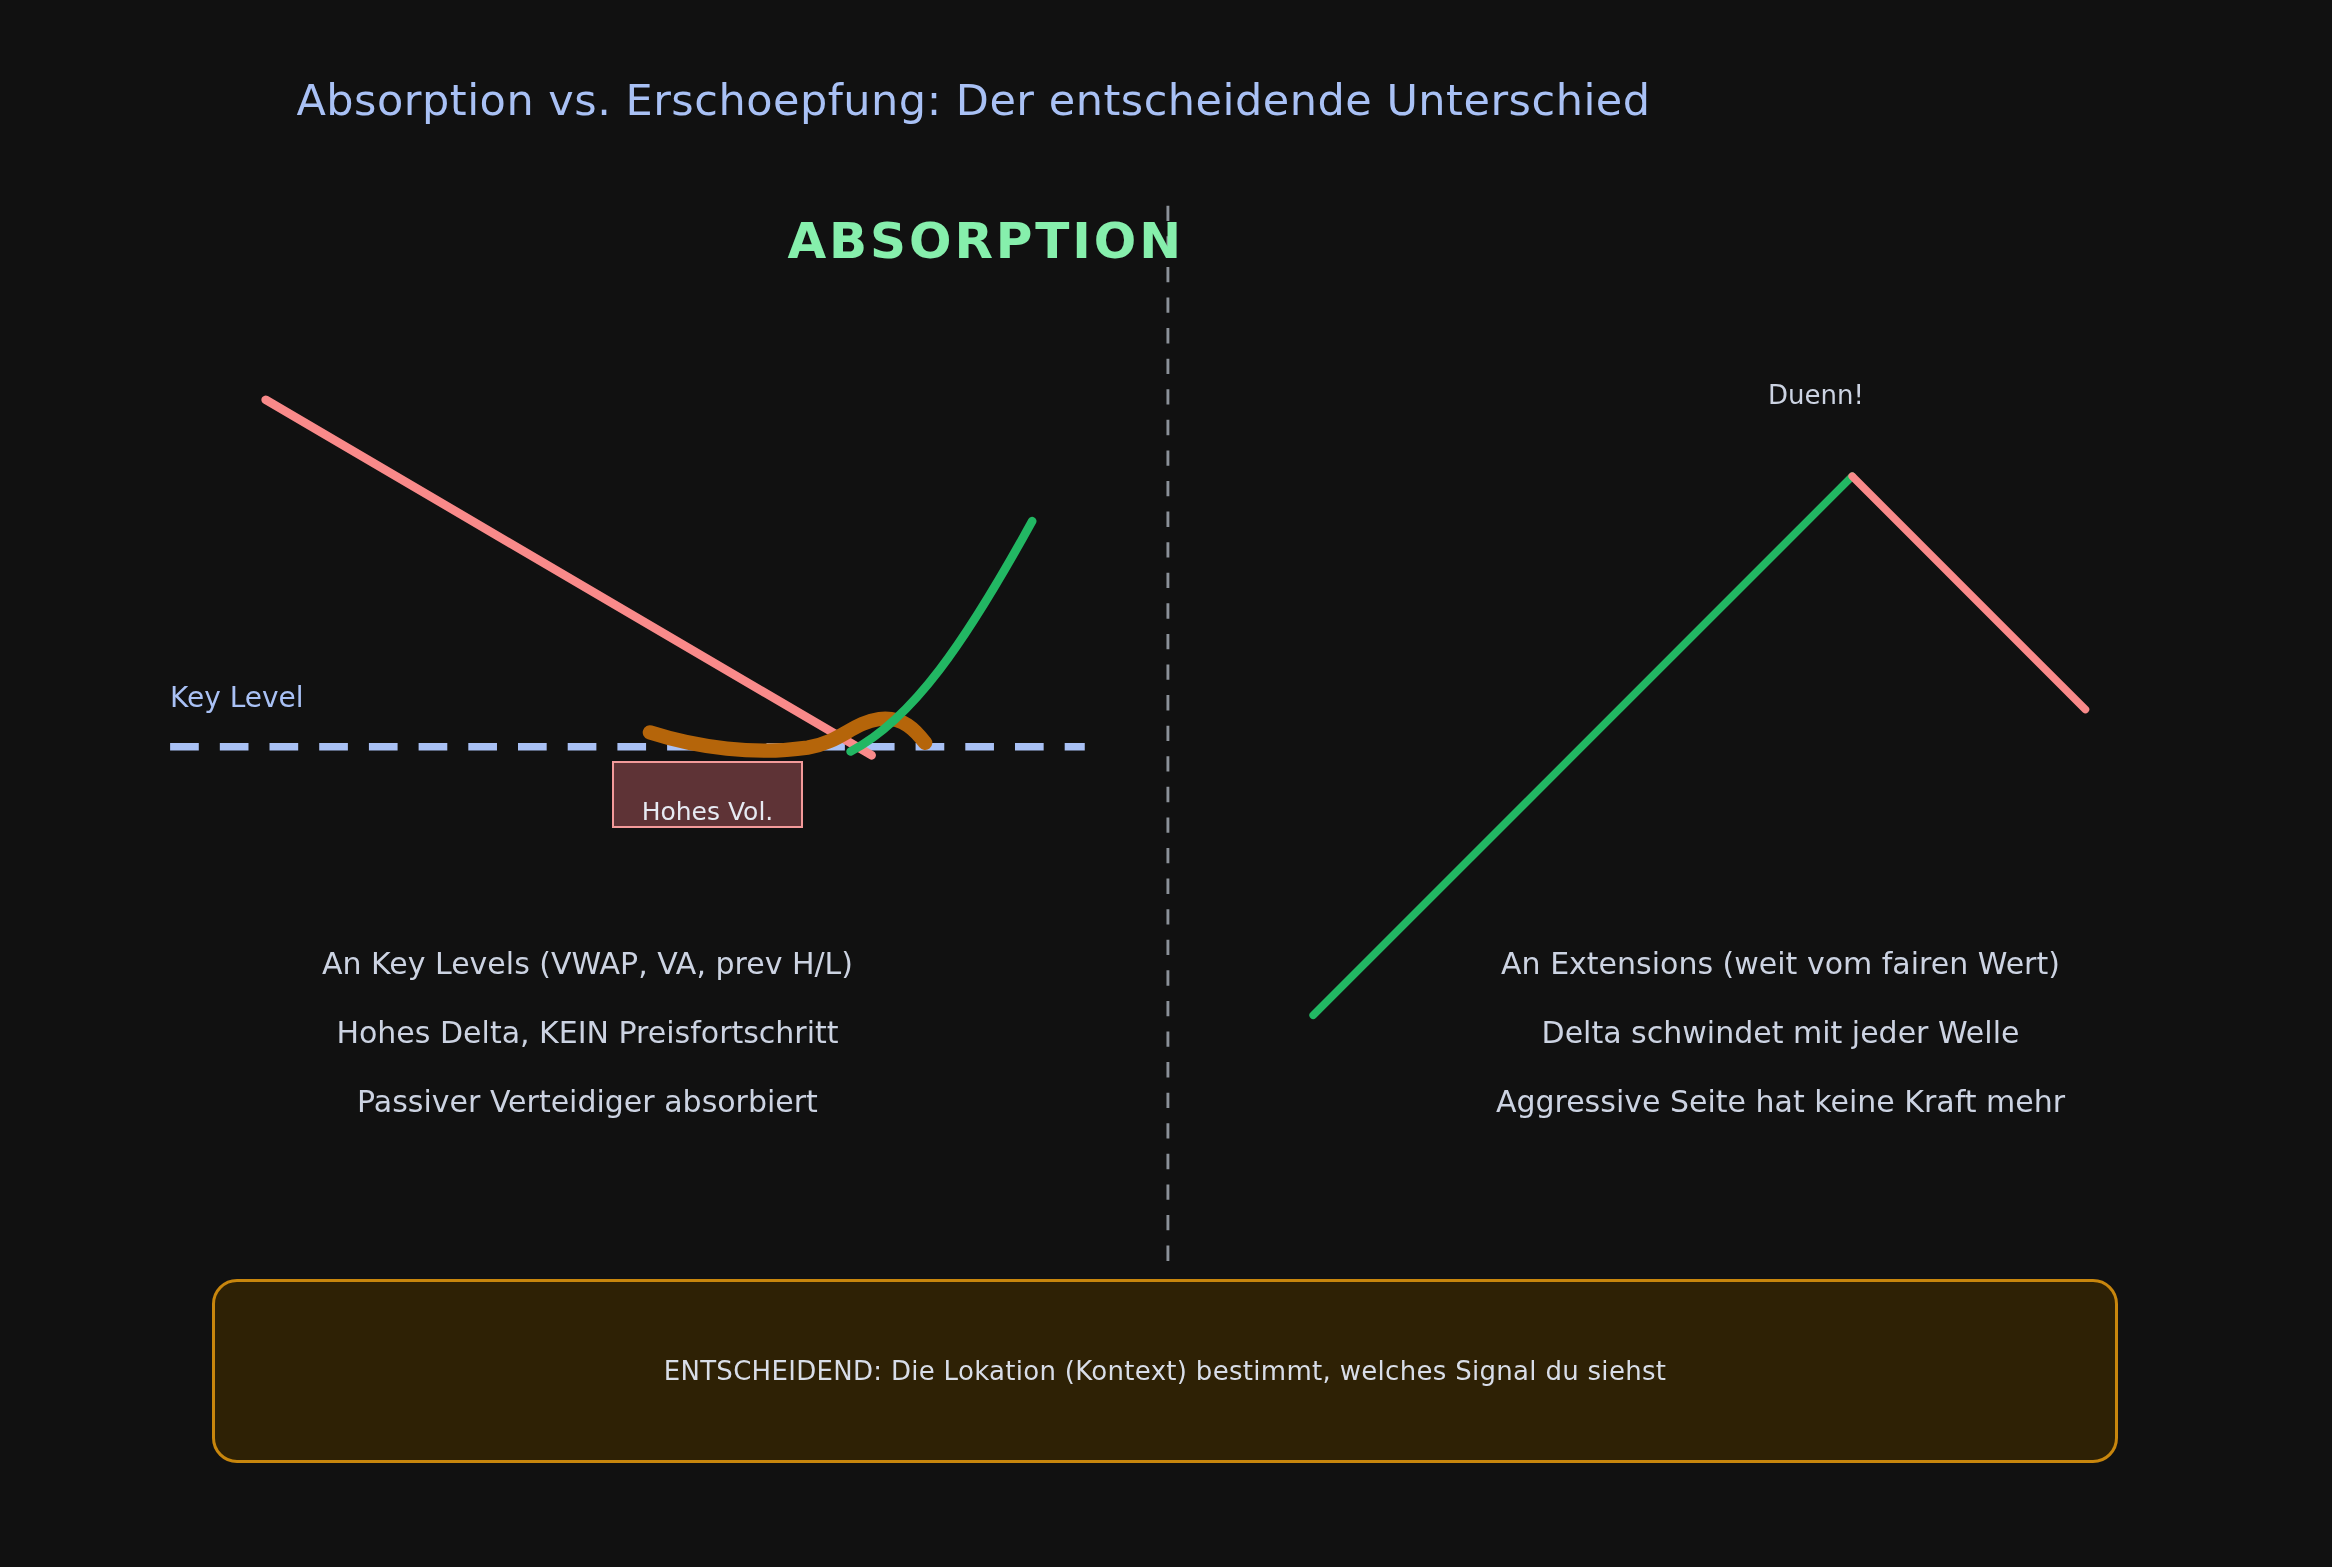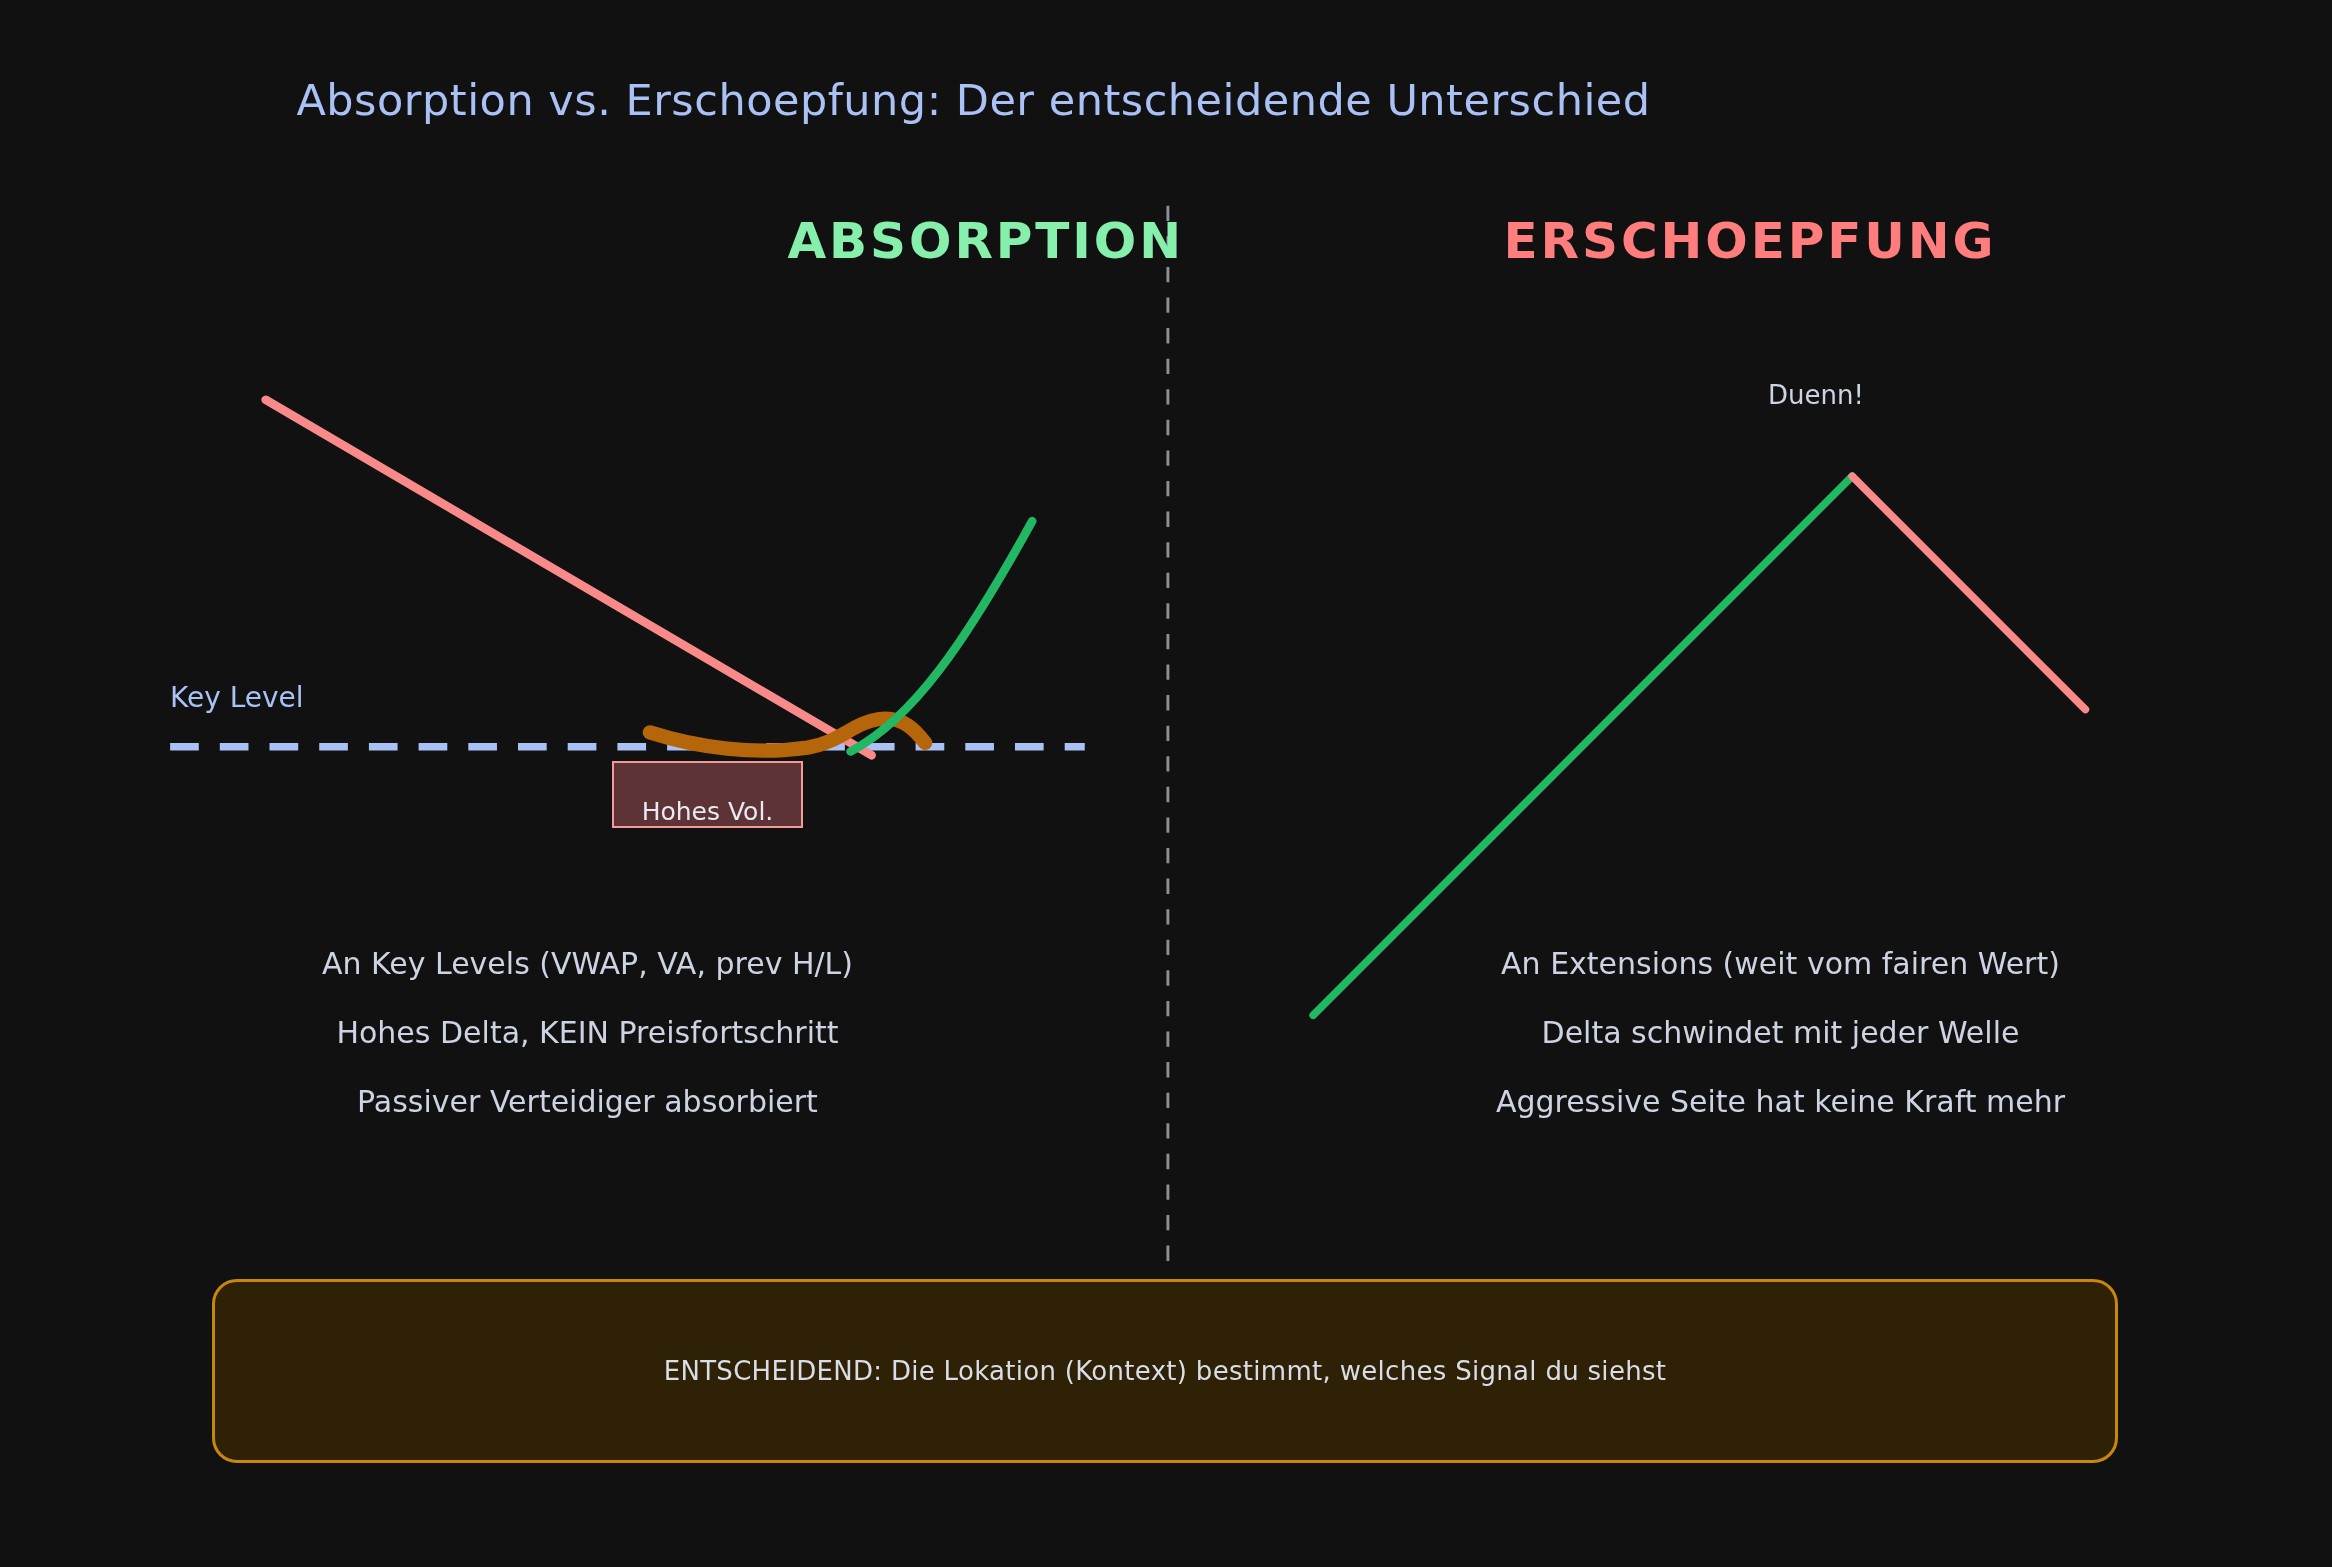--- a/index.html
+++ b/index.html
@@ -109,21 +109,20 @@
     <path d="M 890 786 C 955 752 1010 672 1080 545" fill="none" stroke="#22b763" stroke-width="9" stroke-linecap="round"></path>
 
     <path d="M 1374 1062 L 1938 498" fill="none" stroke="#22b763" stroke-width="8" stroke-linecap="round"></path>
     <path d="M 1938 498 L 2182 742" fill="none" stroke="#f98a8a" stroke-width="8" stroke-linecap="round"></path>
   </svg>
 
   <div class="abs-pos" id="main-title">Absorption vs. Erschoepfung: Der entscheidende Unterschied</div>
 
   <div class="abs-pos col-heading" id="heading-absorption">ABSORPTION</div>
 
-  <div class="abs-pos col-heading" id="heading-erschoepfung">ERSCHOEPFUNG</div>
 
   <div class="abs-pos" id="key-level-label">Key Level</div>
 
   <div class="abs-pos" id="duenn-label">Duenn!</div>
 
   <div id="hohes-vol-box">
     <span>Hohes Vol.</span>
   </div>
 
   <div class="bullet-list" id="bullets-left">

